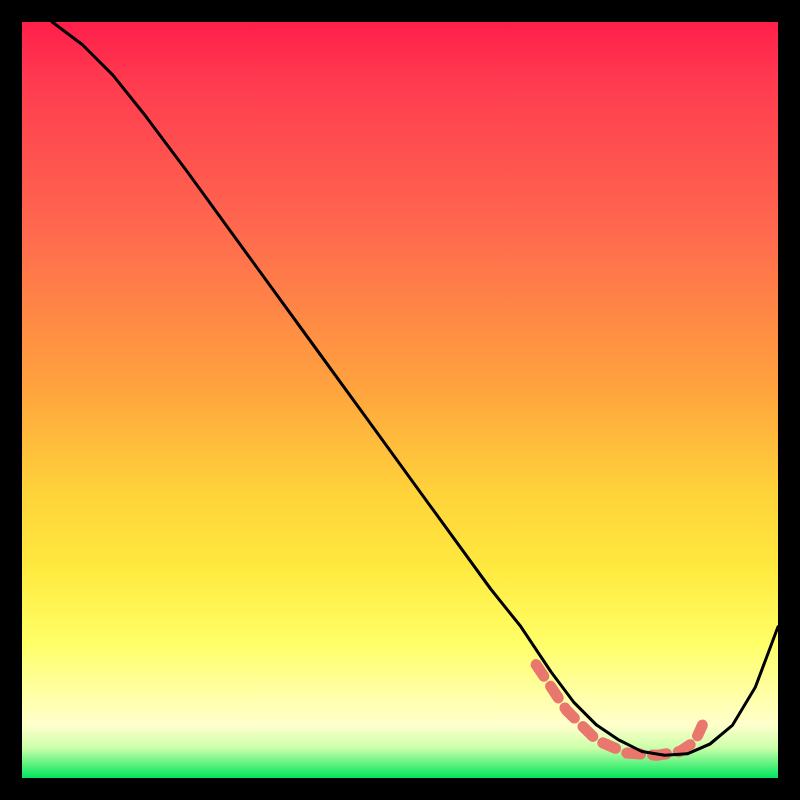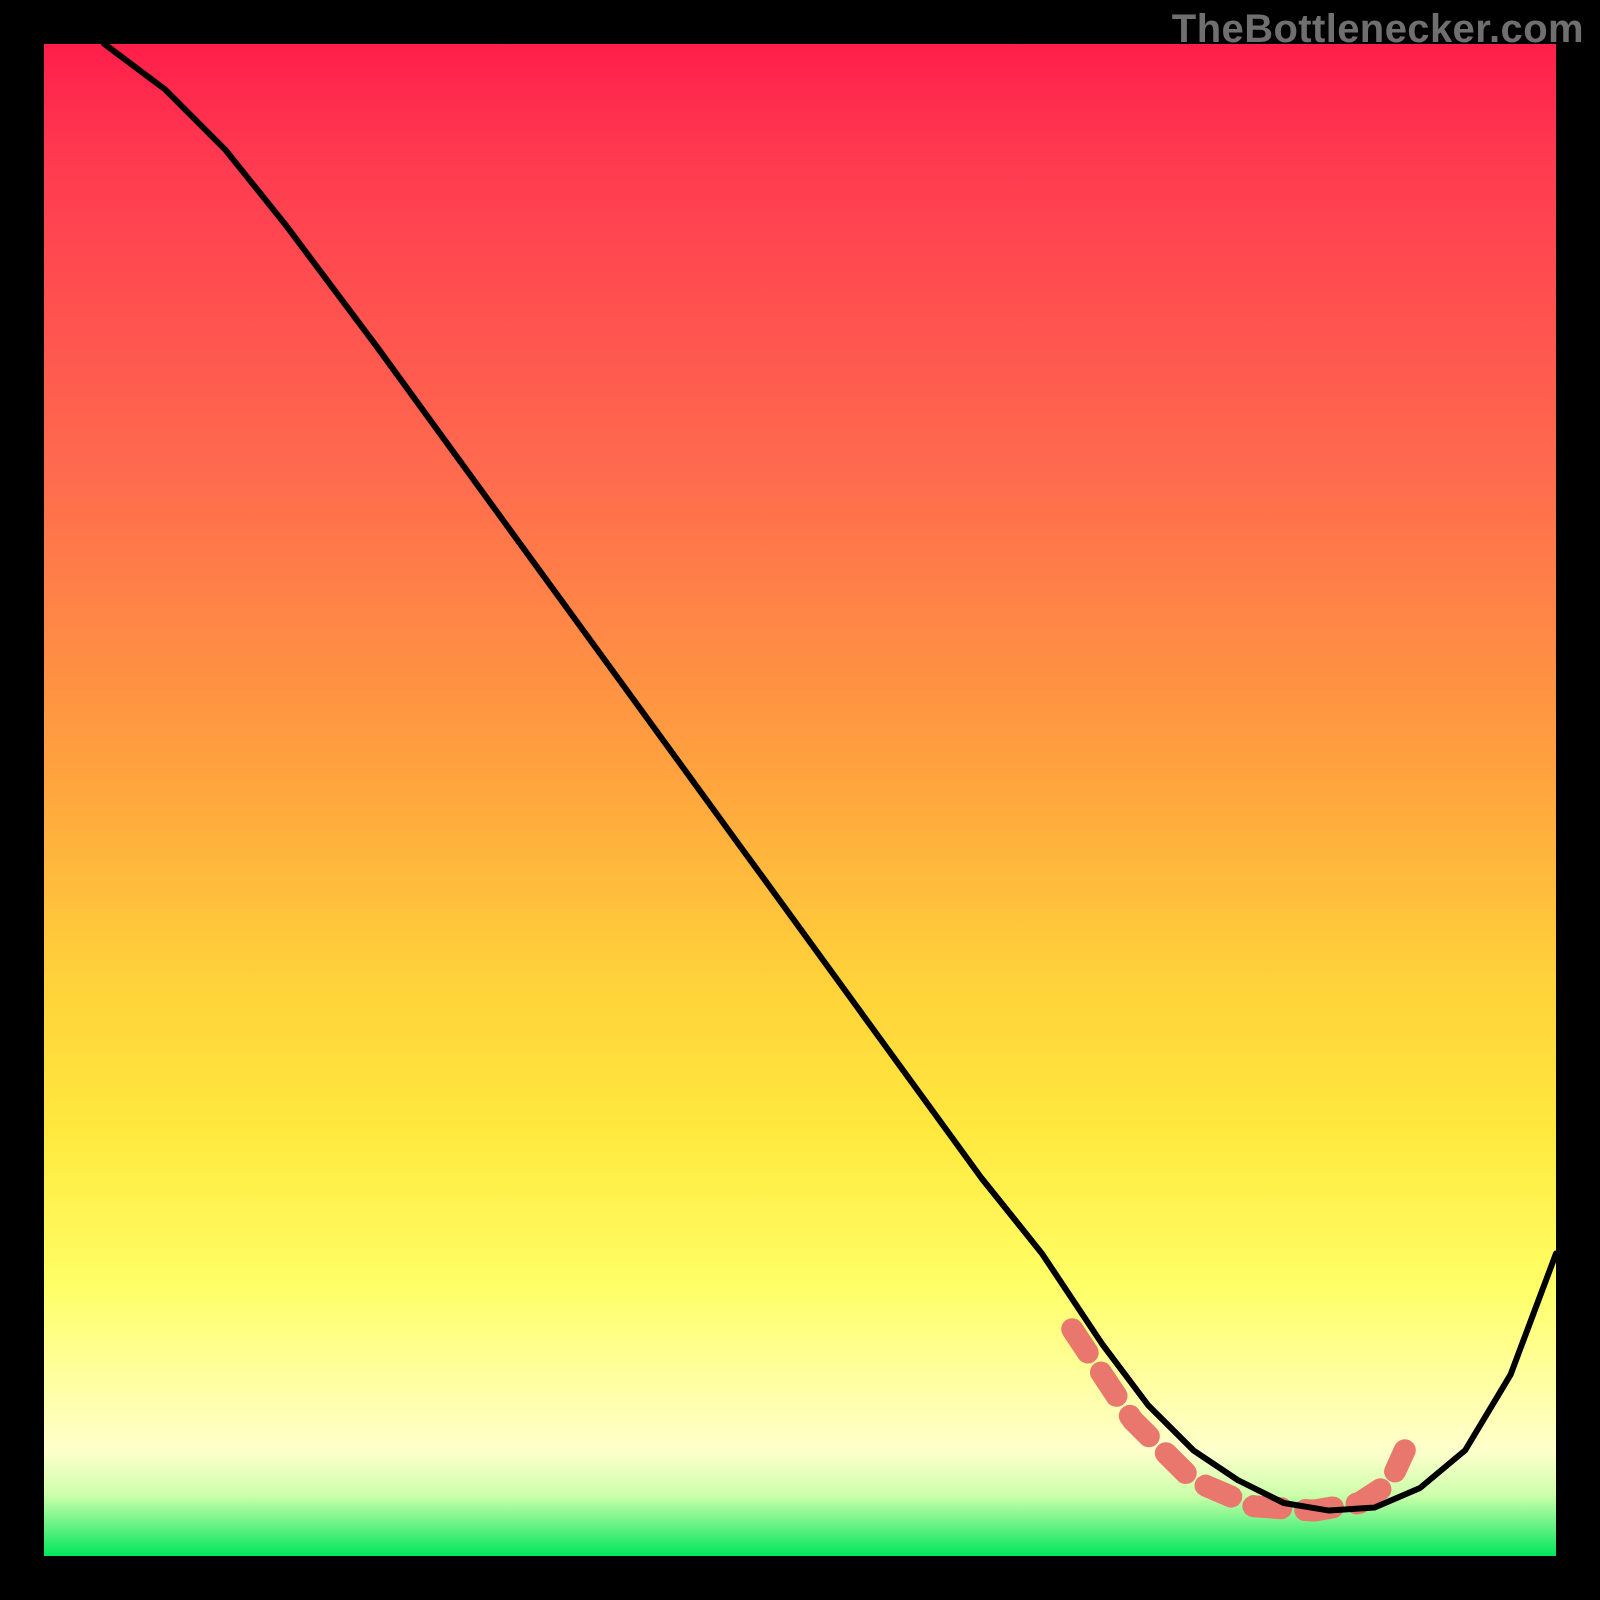--- a/index.html
+++ b/index.html
@@ -53,21 +53,20 @@
     font-size: 20px;
     font-weight: 600;
     color: #6f6f70;
     letter-spacing: 0.2px;
   }
 </style>
 </head>
 <body>
 
 <div class="stage">
-  <div class="attribution">TheBottlenecker.com</div>
 
   <div class="plot">
     <svg viewBox="0 0 756 756" preserveAspectRatio="none">
       <g id="band-group">
           <path d="M514.1 642.6 L544.3 688.0 L574.6 718.2 L604.8 731.1 L635.0 733.3 L657.7 729.5 L672.8 719.7 L680.4 703.1" fill="none" stroke="#e9776d" stroke-width="11" stroke-linecap="round" stroke-linejoin="round" stroke-dasharray="14 12"></path>
         </g>
       <g id="curve-group">
           <path d="M30.2 0.0 L60.5 22.7 L90.7 52.9 L121.0 90.7 L166.3 151.2 L226.8 234.4 L287.3 317.5 L347.8 400.7 L408.2 483.8 L468.7 567.0 L499.0 604.8 L529.2 650.2 L551.9 680.4 L574.6 703.1 L597.2 718.2 L619.9 729.5 L642.6 733.3 L665.3 731.8 L688.0 722.0 L710.6 703.1 L733.3 665.3 L756.0 604.8" fill="none" stroke="#000000" stroke-width="3" stroke-linecap="round" stroke-linejoin="round"></path>
         </g>
     </svg>

